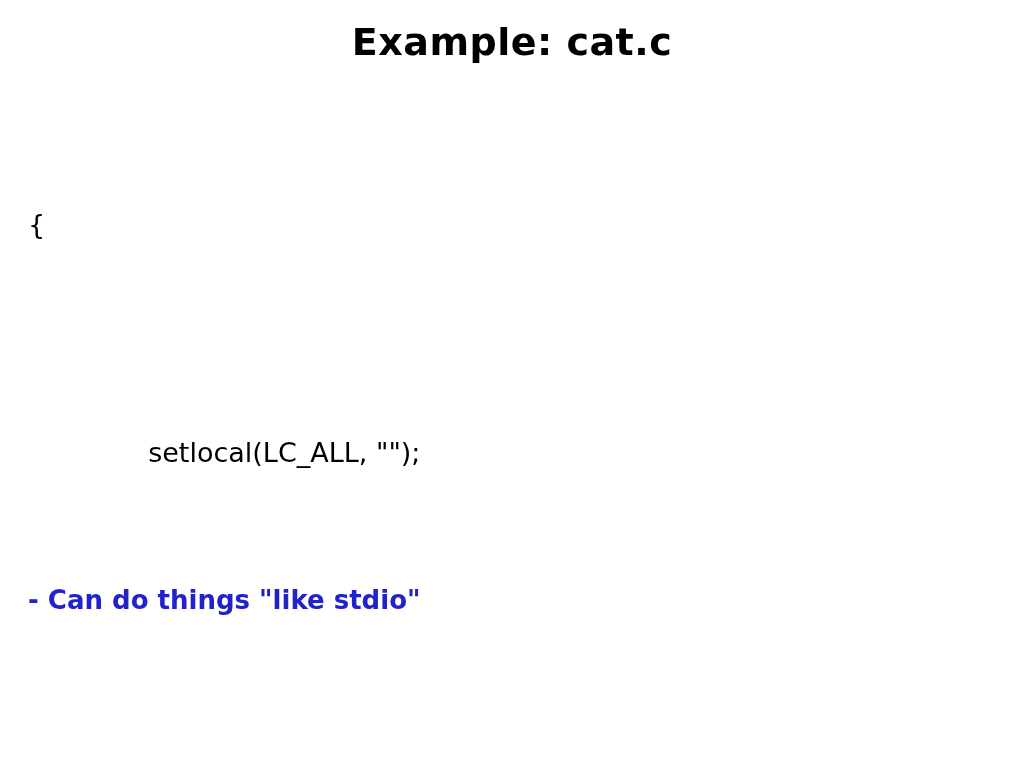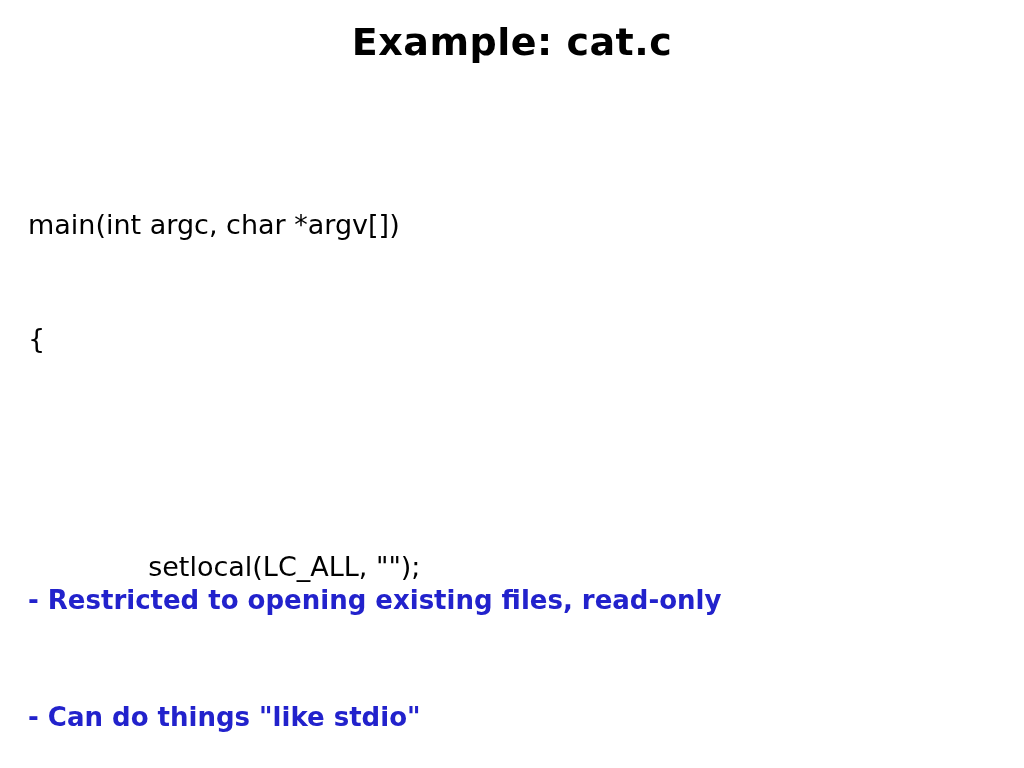--- a/index.html
+++ b/index.html
@@ -56,30 +56,28 @@
   }
 </style>
 </head>
 <body>
 
 <div class="slide">
 
   <h1 class="title">Example: cat.c</h1>
 
   <div class="code">
-    <div class="line">main(int argc, char *argv[])</div>
     <div class="line">{</div>
     <div class="line"></div>
     <div class="line">              setlocal(LC_ALL, "");</div>
     
     
     
     
   </div>
 
   <div class="bullets" style="color: rgb(34, 34, 204);">
-    <div class="bullet">- Restricted to opening existing files, read-only</div>
     <div class="bullet">- Can do things "like stdio"</div>
     
     
   </div>
 
 </div>
 
 </body></html>

